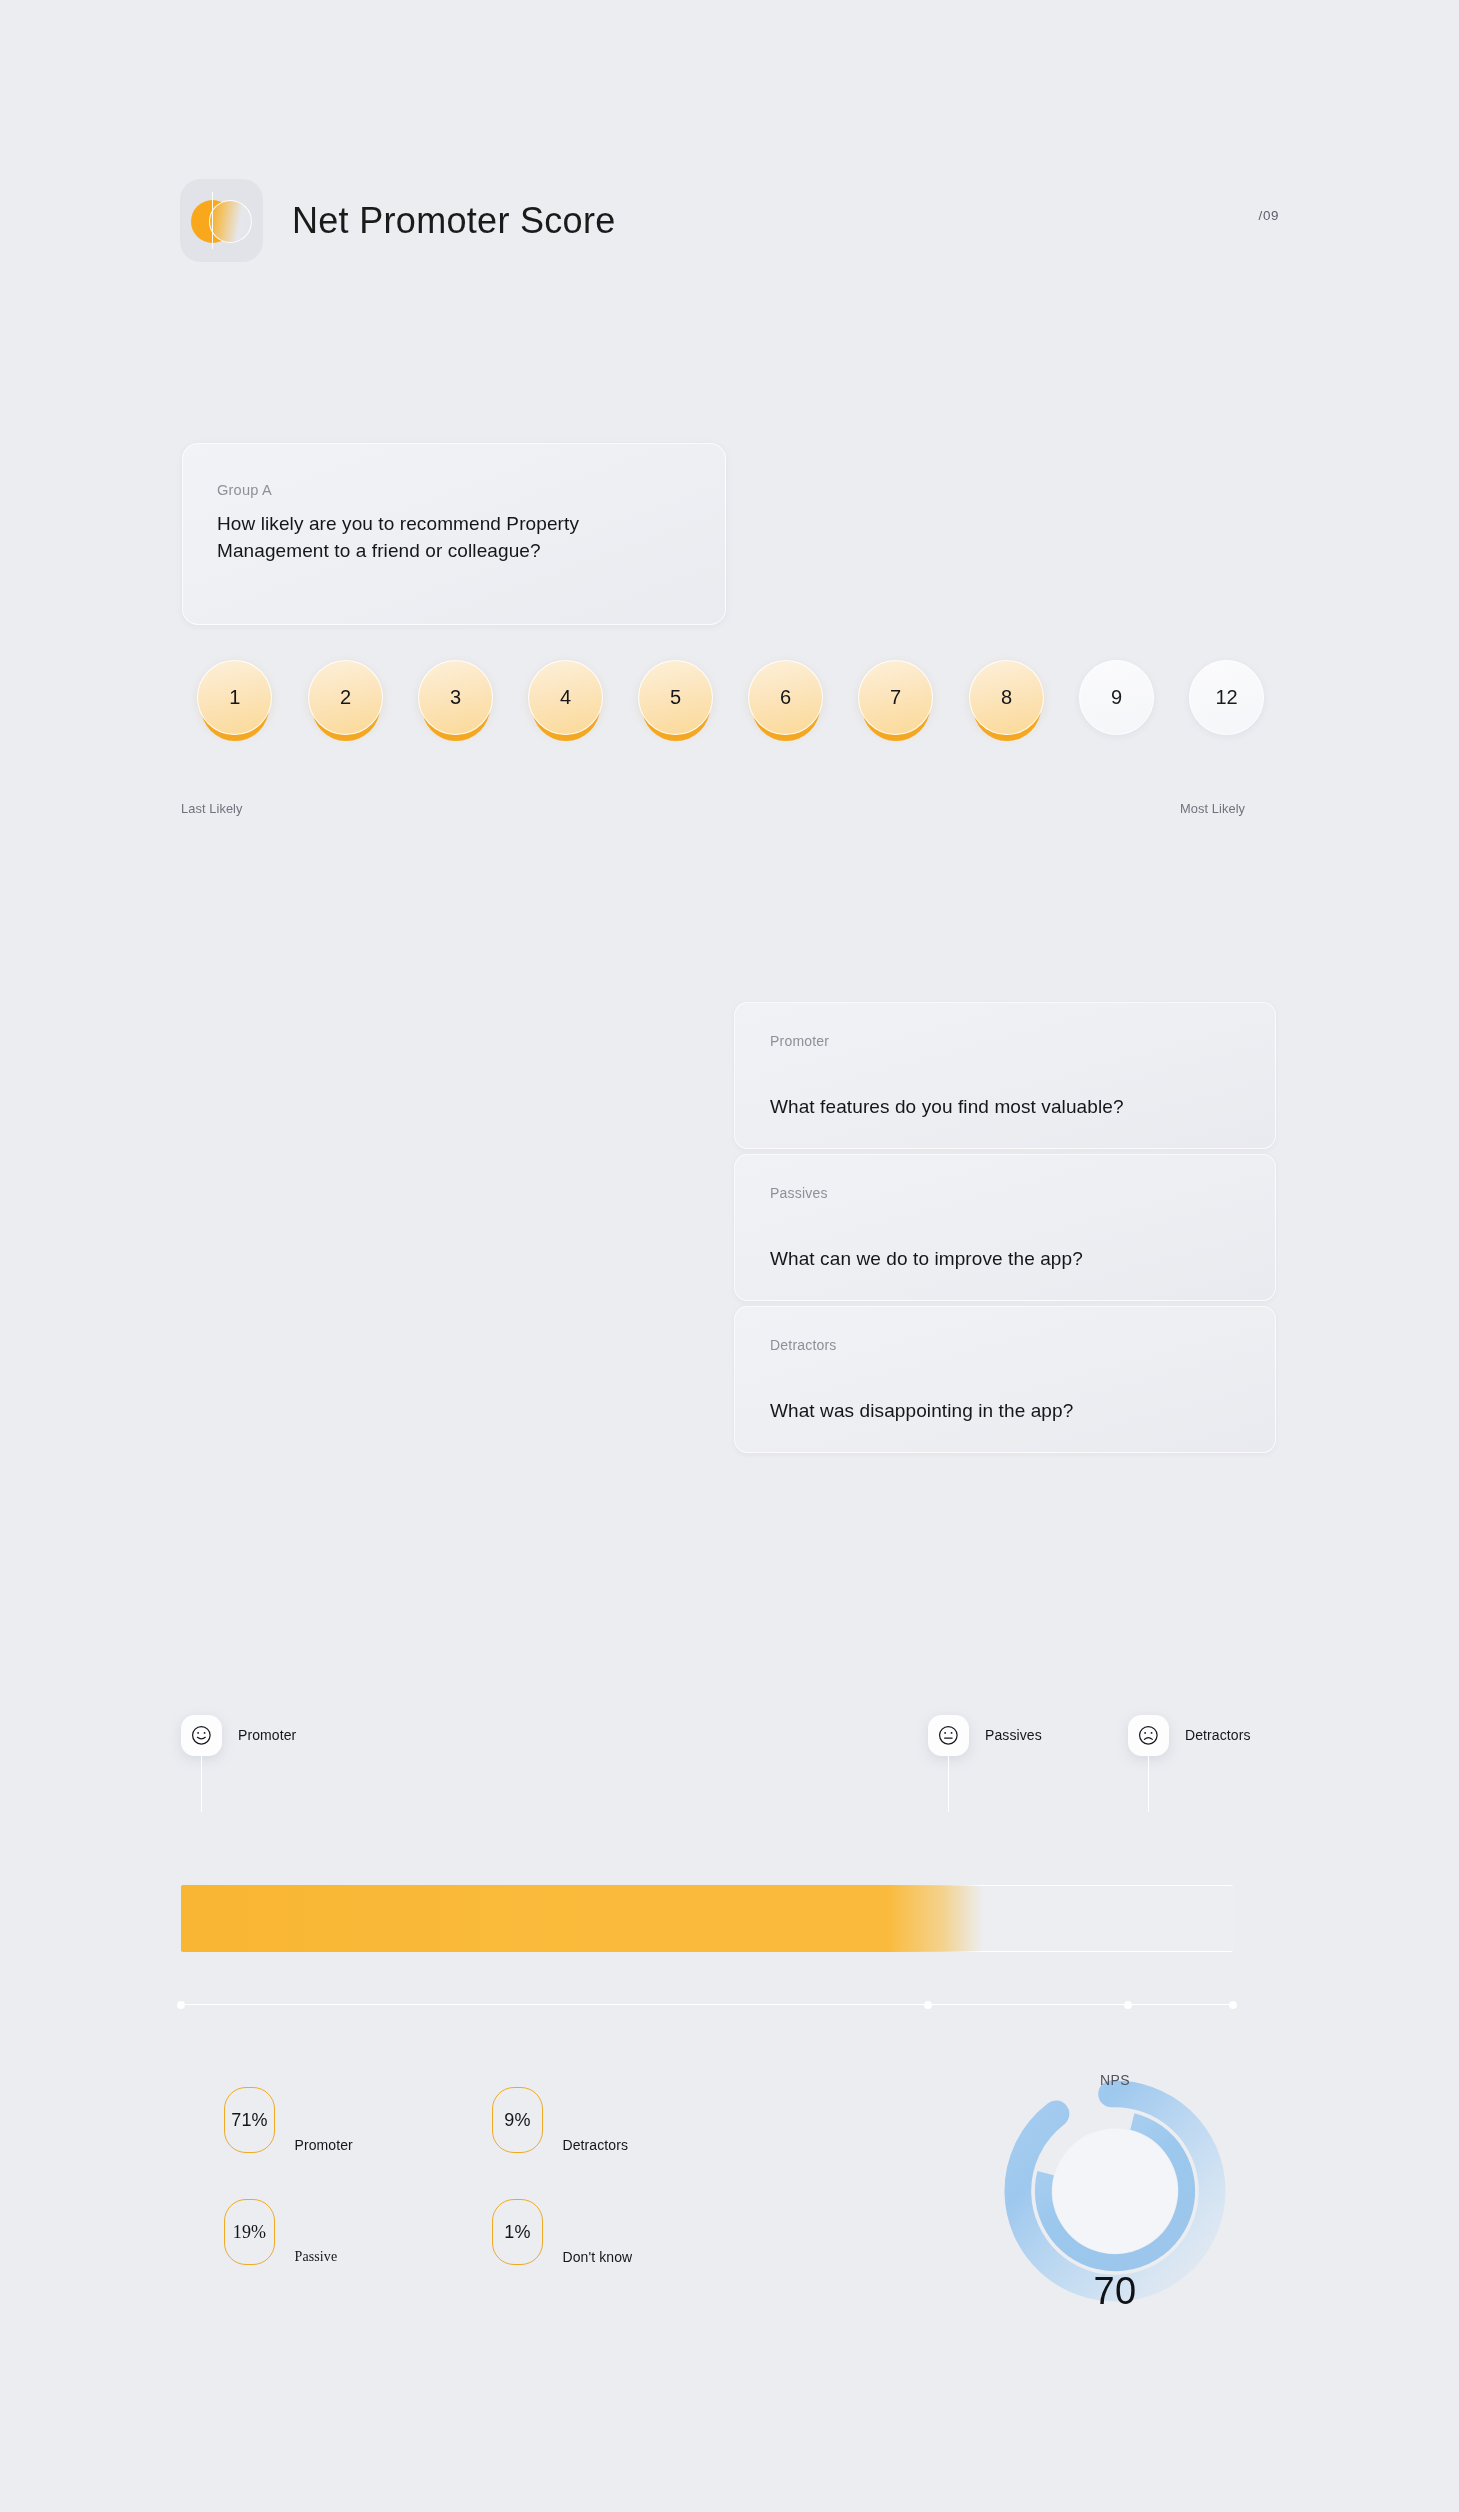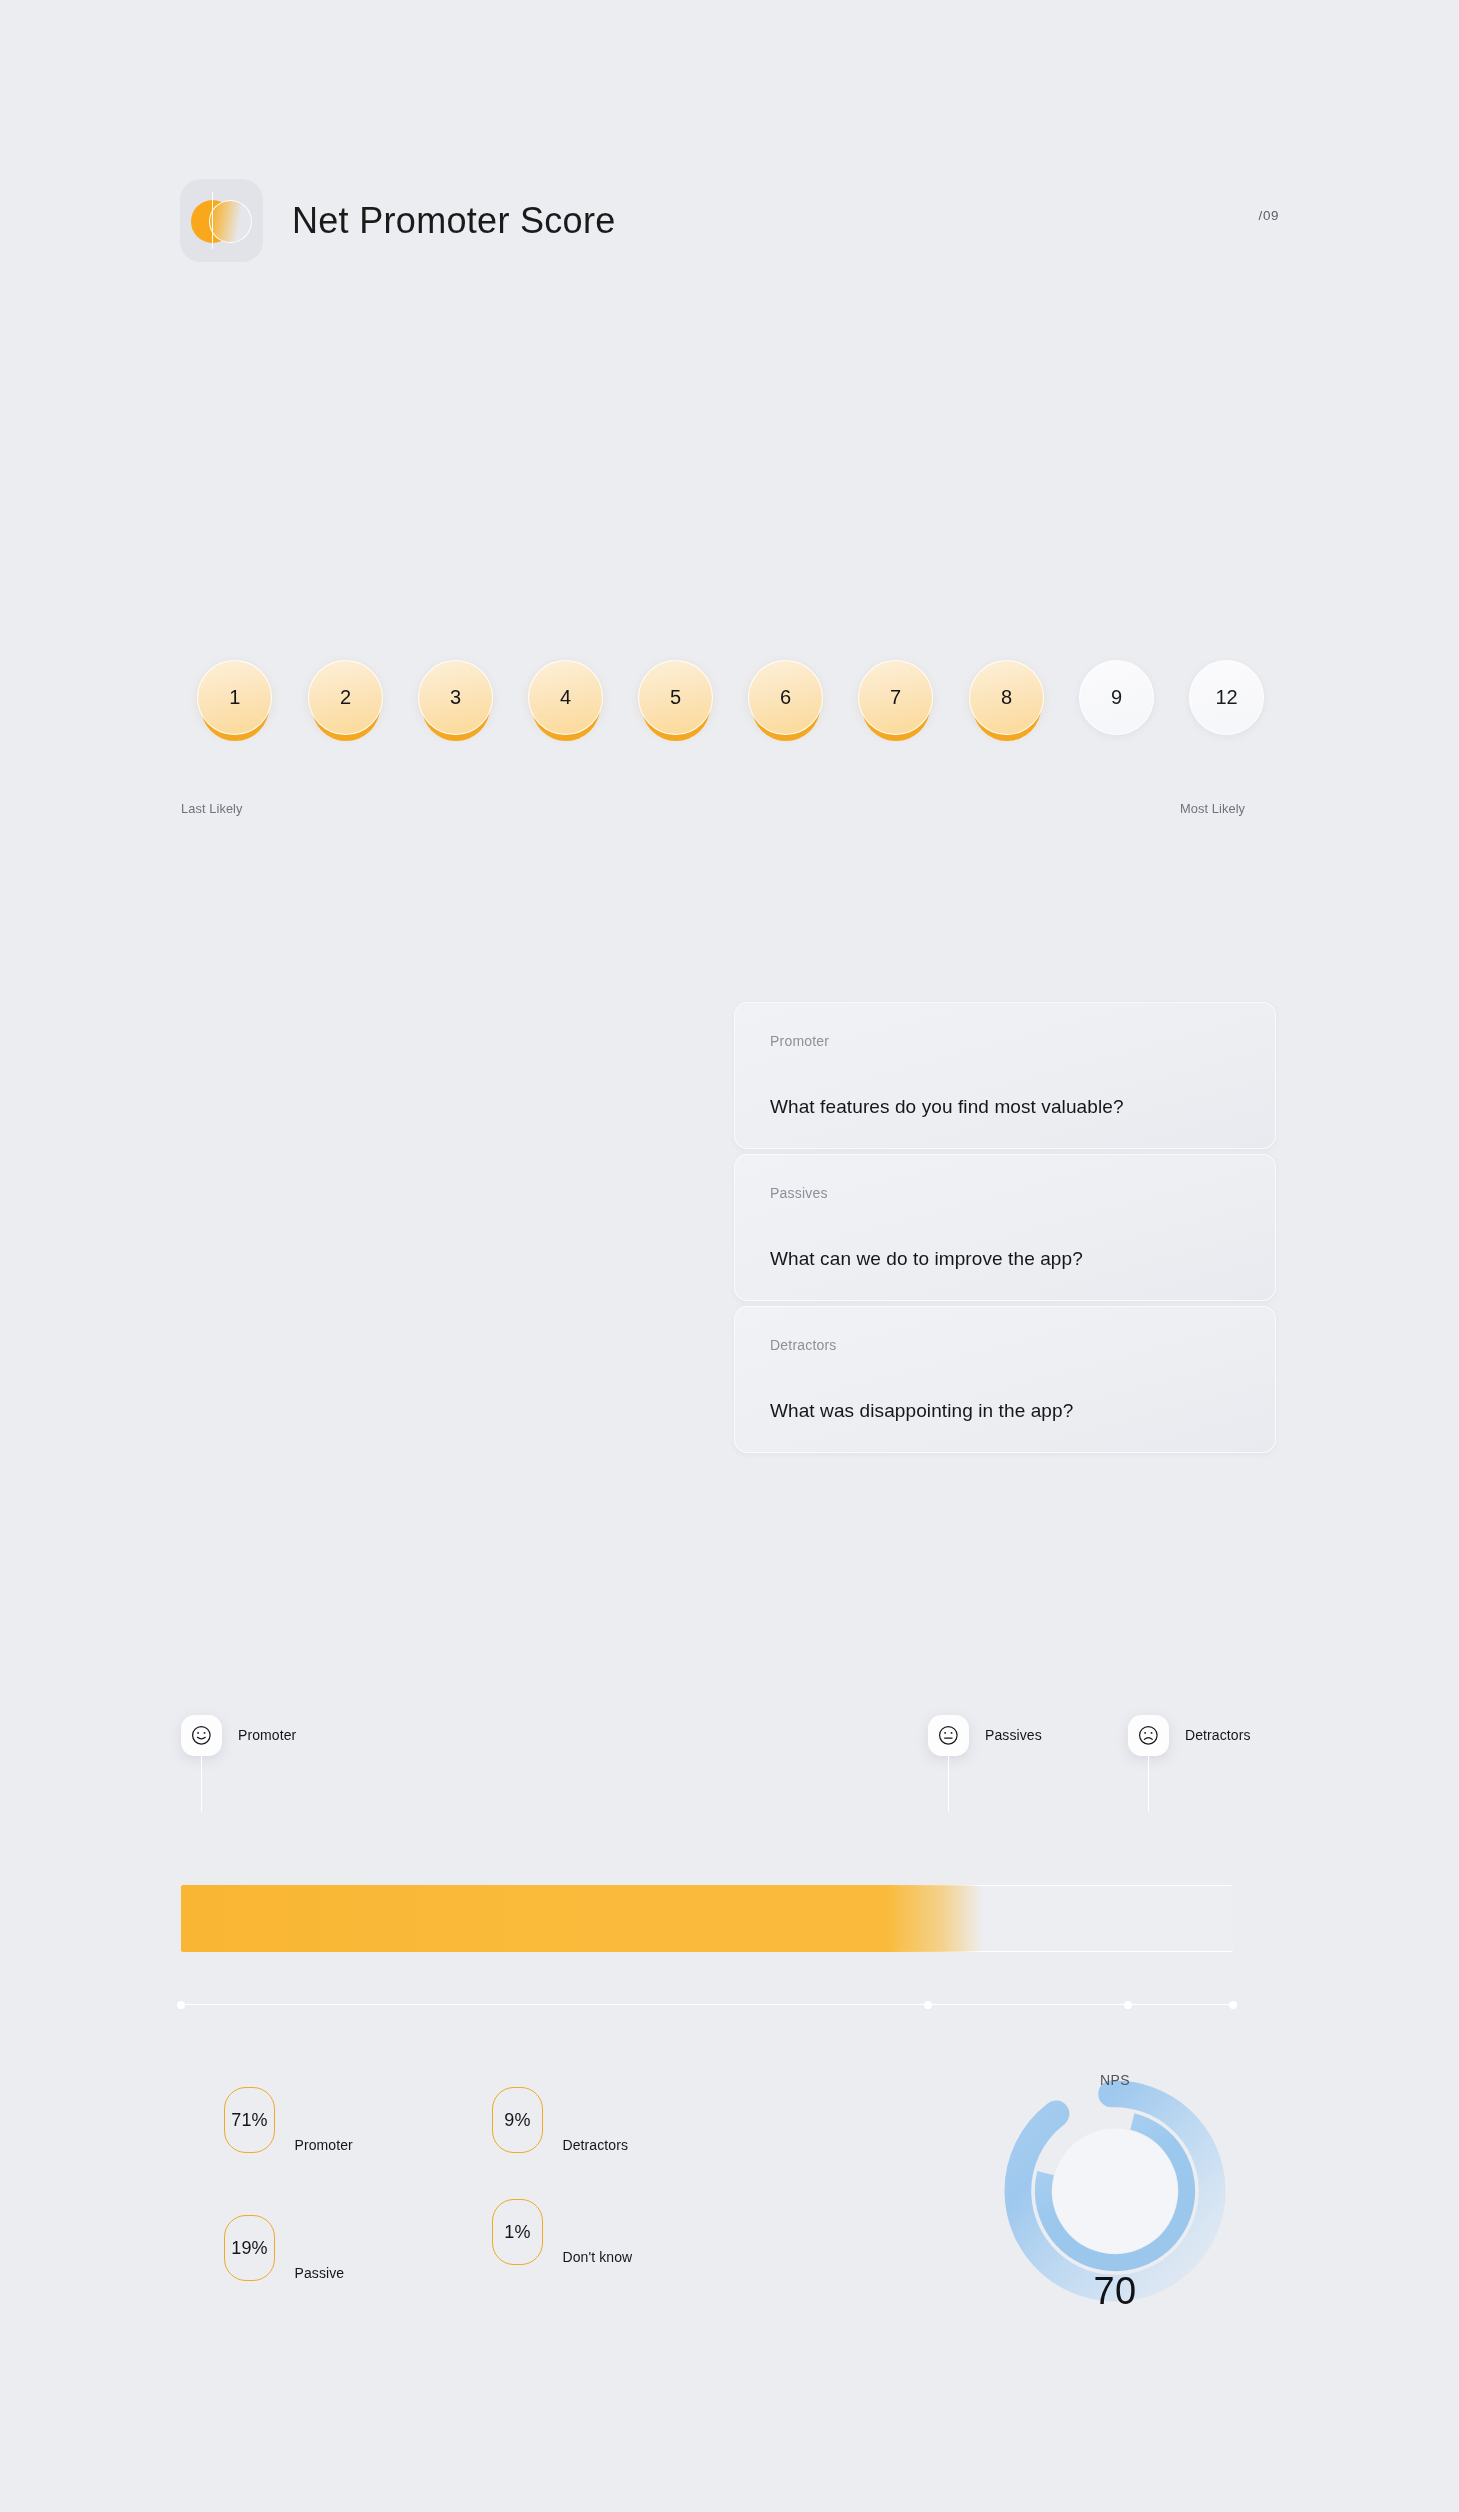--- a/index.html
+++ b/index.html
@@ -380,20 +380,24 @@
   <div class="header">
     <div class="logo-tile">
       <div class="logo-circle-solid"></div>
       <div class="logo-circle-ghost"></div>
       <div class="logo-line"></div>
     </div>
     <h1 class="page-title">Net Promoter Score</h1>
     <div class="page-number">/09</div>
   </div>
 
+  <div class="question-card">
+    <div class="card-eyebrow">Group A</div>
+    <div class="card-question">How likely are you to recommend Property Management to a friend or colleague?</div>
+  </div>
 
   <div class="scale-row" id="scale-row">
       <div class="scale-item" style="left: 17.4px;">
         <div class="scale-shadow"></div>
         <div class="scale-bubble">1</div>
       </div>
       <div class="scale-item" style="left: 128px;">
         <div class="scale-shadow"></div>
         <div class="scale-bubble">2</div>
       </div>
@@ -500,21 +504,21 @@
 
   <div class="stats" id="stats">
       <div class="stat" style="left: 0px; top: 0px;">
         <div class="stat-badge">71%</div>
         <div class="stat-label">Promoter</div>
       </div>
       <div class="stat" style="left: 268px; top: 0px;">
         <div class="stat-badge">9%</div>
         <div class="stat-label">Detractors</div>
       </div>
-      <div class="stat" style="left: 0px; top: 128px;">
+      <div class="stat" style="left: 0px; top: 112px; font-family: Liberation Serif, serif;">
         <div class="stat-badge">19%</div>
         <div class="stat-label">Passive</div>
       </div>
       <div class="stat" style="left: 268px; top: 112px;">
         <div class="stat-badge">1%</div>
         <div class="stat-label">Don't know</div>
       </div>
     </div>
 
   <div class="gauge">

